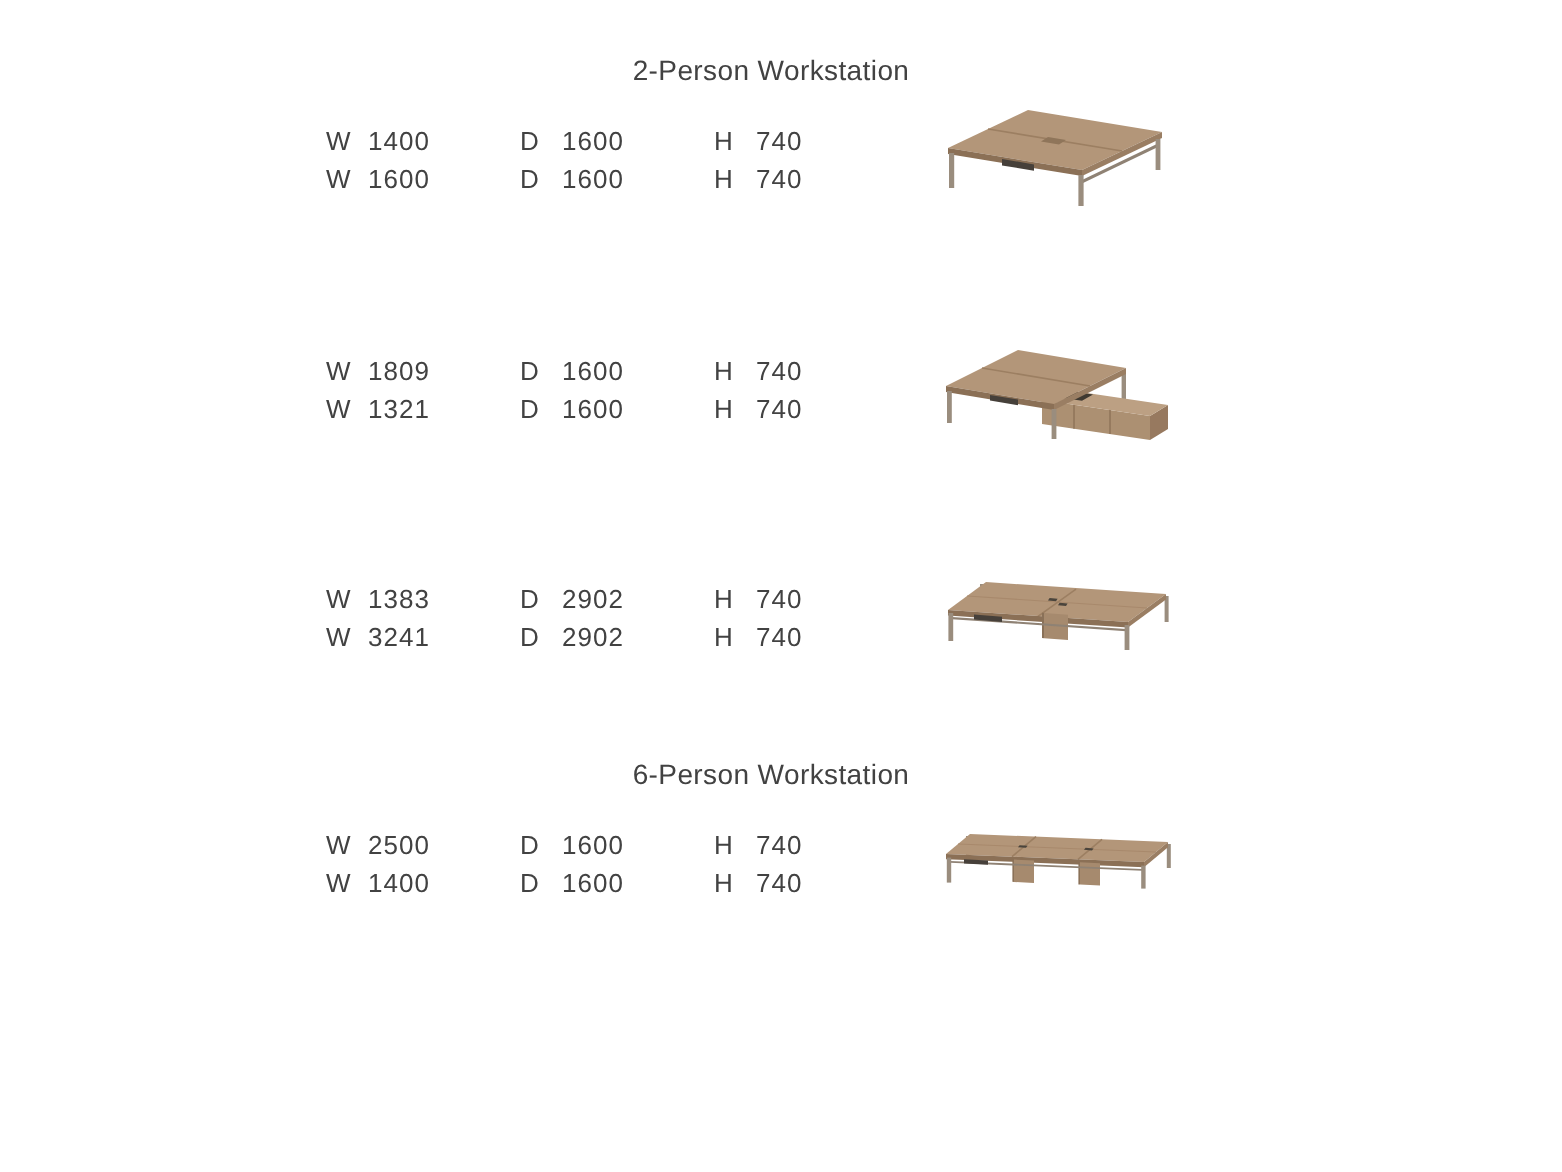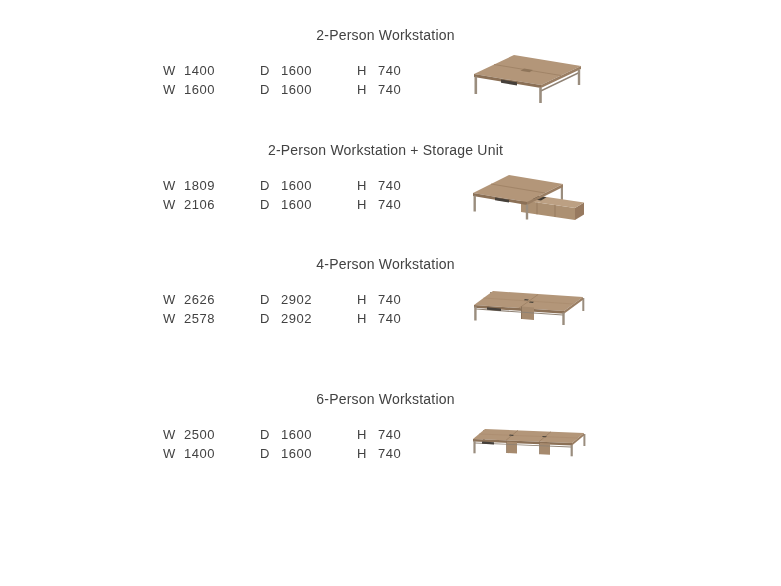--- a/index.html
+++ b/index.html
@@ -17,21 +17,21 @@
   }
   .product-section {
     position: absolute;
     left: 163px;
     width: 445px;
     height: 100px;
   }
   .pos-s1 { top: 28px; }
   .pos-s2 { top: 143px; }
   .pos-s3 { top: 257px; }
-  .pos-s4 { top: 392px; }
+  .pos-s4 { top: 380px; }
   .section-title {
     margin: 0;
     font-size: 14px;
     font-weight: 400;
     color: #424242;
     letter-spacing: 0.2px;
     line-height: 15px;
     text-align: center;
   }
   .spec-rows {
@@ -102,33 +102,32 @@
         <polygon points="70,44 108.5,25.5 108.5,27.3 70,45.8" fill="#8f8274"></polygon>
         <polygon points="30,33.5 46,36.2 46,39.4 30,36.7" fill="#46403a"></polygon>
         <rect x="106.8" y="23.5" width="2.4" height="15.5" fill="#9a8d7e"></rect>
         <rect x="3.5" y="30.5" width="2.6" height="17.5" fill="#9a8d7e"></rect>
         <rect x="68.2" y="41.5" width="2.6" height="15.5" fill="#9a8d7e"></rect>
       </svg>
     </div>
   </section>
 
   <section class="product-section pos-s2">
-    <h2 class="section-title">2-Person Workstation + Storage Unit</h2>
     <div class="spec-rows">
       <div class="spec-row">
         <span class="spec-label">W</span>
         <span class="spec-value">1809</span>
         <span class="spec-label">D</span>
         <span class="spec-value">1600</span>
         <span class="spec-label">H</span>
         <span class="spec-value">740</span>
       </div>
       <div class="spec-row">
         <span class="spec-label">W</span>
-        <span class="spec-value">2106</span>
+        <span class="spec-value">1321</span>
         <span class="spec-label">D</span>
         <span class="spec-value">1600</span>
         <span class="spec-label">H</span>
         <span class="spec-value">740</span>
       </div>
     </div>
     <div class="product-image img-s2">
       <svg viewBox="0 0 118 62" width="118" height="62">
         <rect x="89.8" y="19" width="2.2" height="14" fill="#9a8d7e"></rect>
         <polygon points="50,33 104,41 104,53 50,45" fill="#ac9072"></polygon>
@@ -142,33 +141,32 @@
         <polygon points="2,26 56,35 56,38 2,29" fill="#8b7056"></polygon>
         <polygon points="56,35 92,17 92,20 56,38" fill="#9a7e63"></polygon>
         <polygon points="24,30.5 38,32.8 38,35.6 24,33.3" fill="#46403a"></polygon>
         <rect x="2.5" y="28.5" width="2.4" height="16" fill="#9a8d7e"></rect>
         <rect x="54.8" y="37.5" width="2.4" height="15" fill="#9a8d7e"></rect>
       </svg>
     </div>
   </section>
 
   <section class="product-section pos-s3">
-    <h2 class="section-title">4-Person Workstation</h2>
-    <div class="spec-rows">
-      <div class="spec-row">
-        <span class="spec-label">W</span>
-        <span class="spec-value">2626</span>
+    <div class="spec-rows">
+      <div class="spec-row">
+        <span class="spec-label">W</span>
+        <span class="spec-value">1383</span>
         <span class="spec-label">D</span>
         <span class="spec-value">2902</span>
         <span class="spec-label">H</span>
         <span class="spec-value">740</span>
       </div>
       <div class="spec-row">
         <span class="spec-label">W</span>
-        <span class="spec-value">2578</span>
+        <span class="spec-value">3241</span>
         <span class="spec-label">D</span>
         <span class="spec-value">2902</span>
         <span class="spec-label">H</span>
         <span class="spec-value">740</span>
       </div>
     </div>
     <div class="product-image img-s3">
       <svg viewBox="0 0 118 62" width="118" height="62">
         <rect x="19" y="25" width="2" height="14" fill="#9a8d7e"></rect>
         <rect x="111.3" y="31" width="2" height="13" fill="#9a8d7e"></rect>

